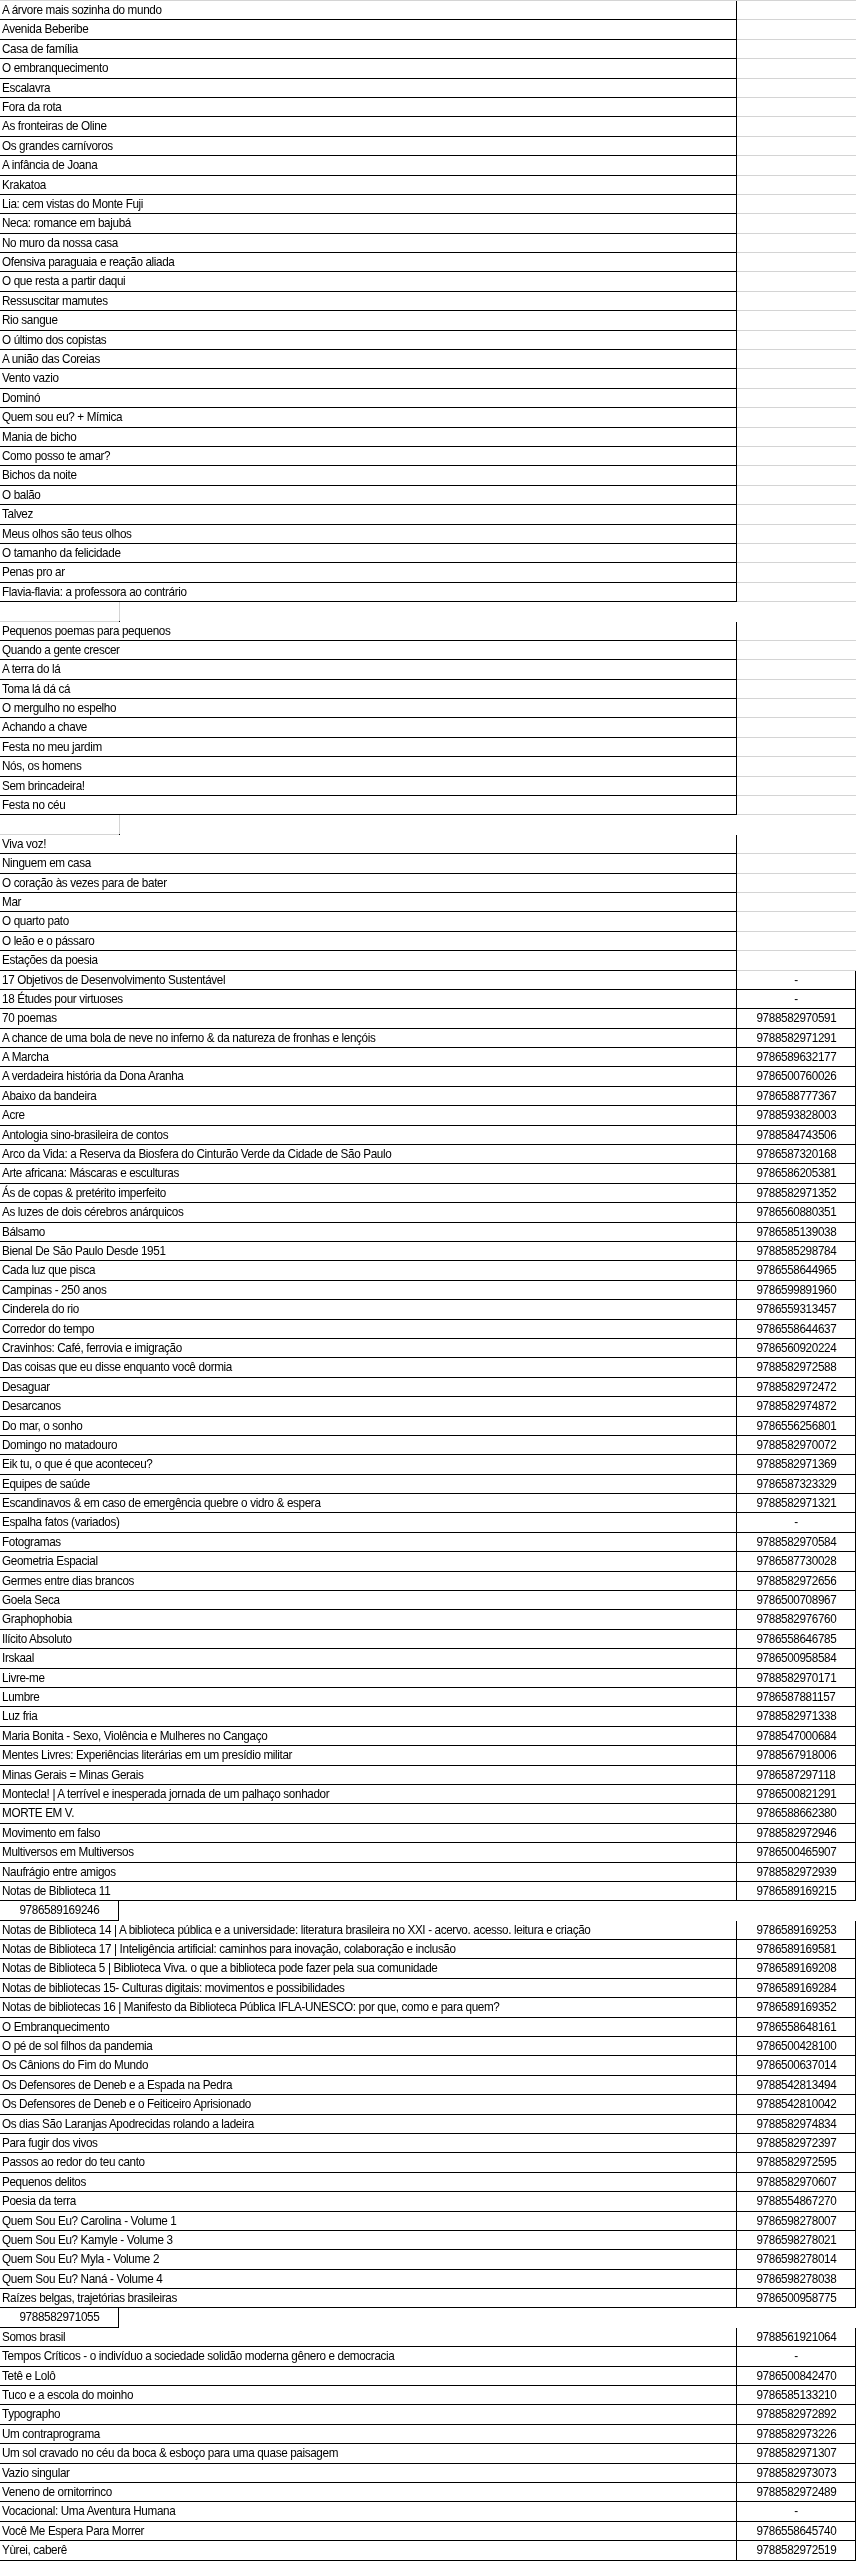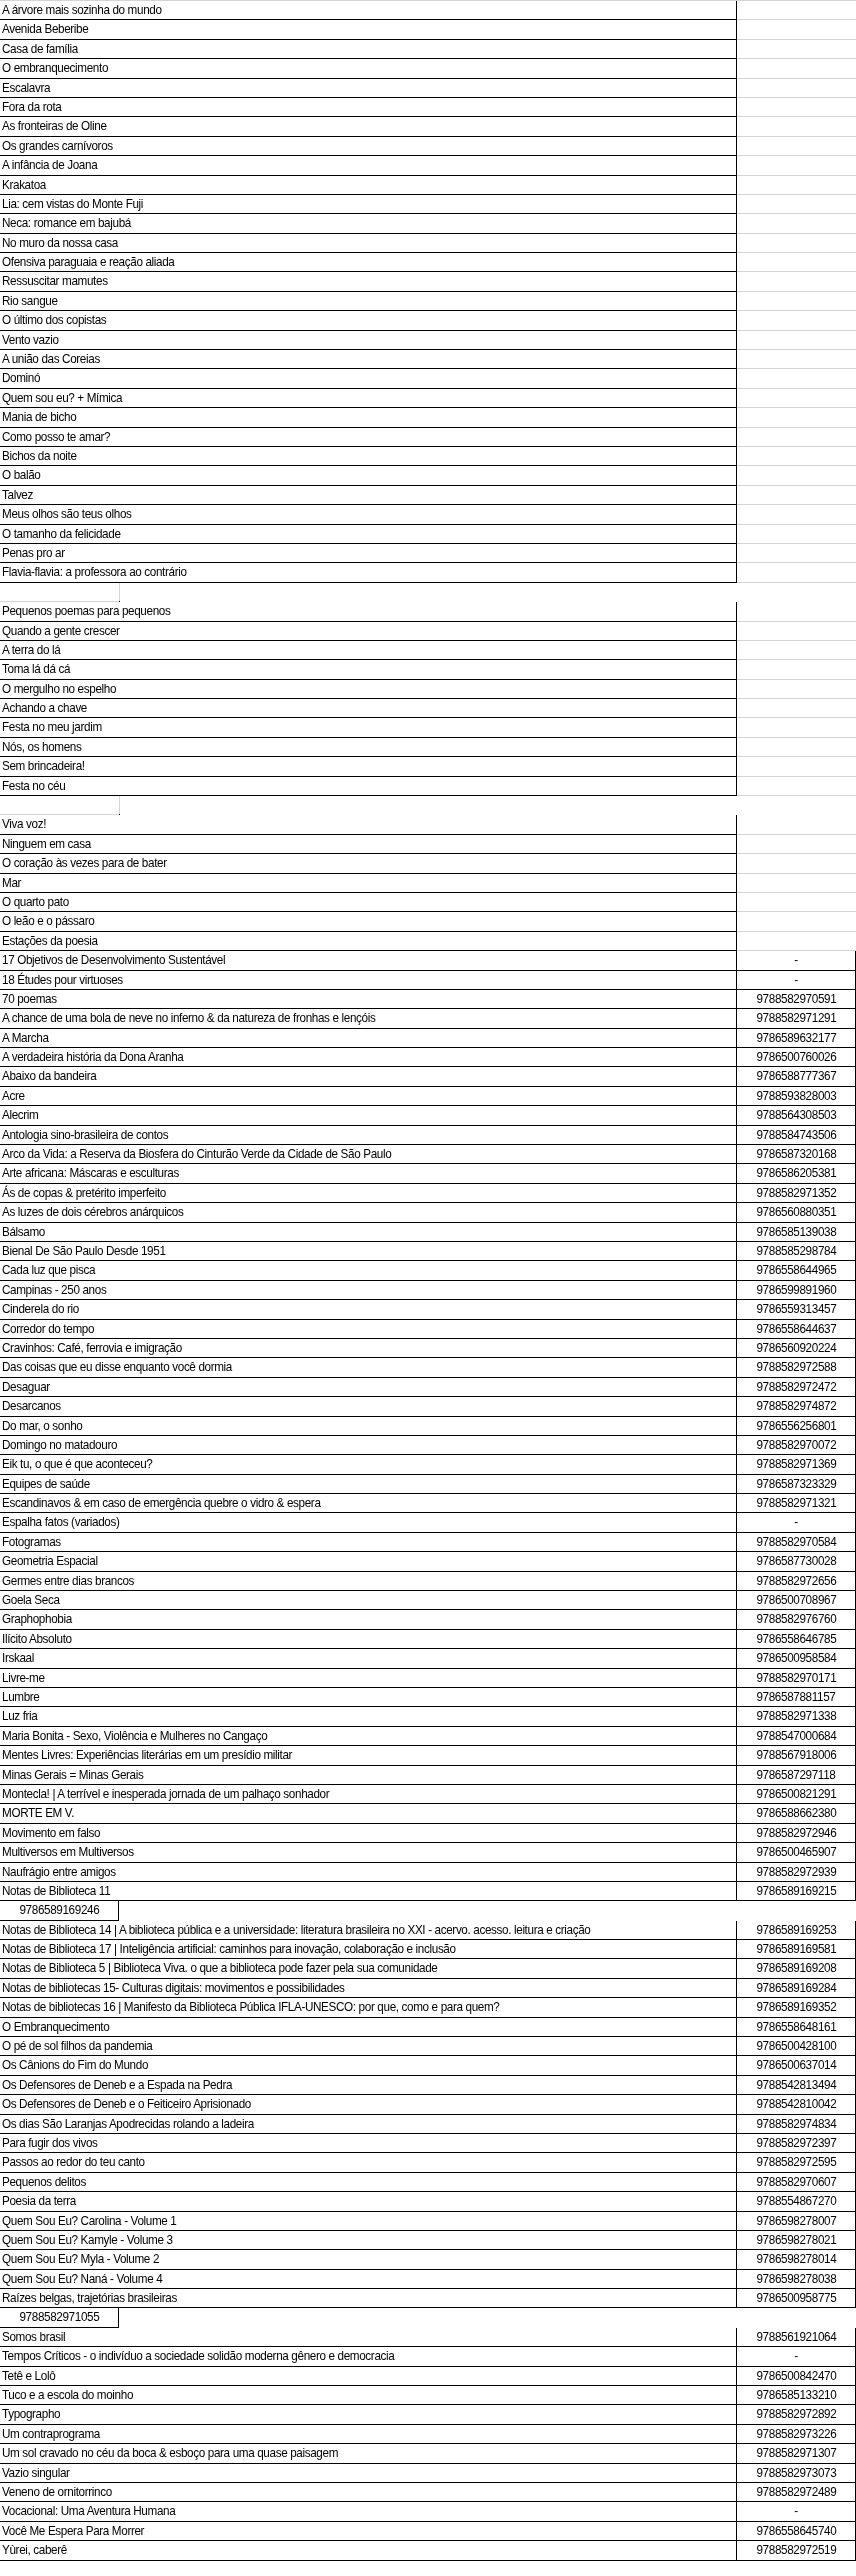--- a/index.html
+++ b/index.html
@@ -85,41 +85,46 @@
       <div class="cell c-title"><span class="title-text">No muro da nossa casa</span></div>
       <div class="cell c-isbn"></div>
       <div class="cell c-rest"></div>
     </div>
     <div class="row">
       <div class="cell c-title"><span class="title-text">Ofensiva paraguaia e reação aliada</span></div>
       <div class="cell c-isbn"></div>
       <div class="cell c-rest"></div>
     </div>
     <div class="row">
+      <div class="cell c-title"><span class="title-text">O que resta a partir daqui</span></div>
+      <div class="cell c-isbn"></div>
+      <div class="cell c-rest"></div>
+    </div>
+    <div class="row">
       <div class="cell c-title"><span class="title-text">Ressuscitar mamutes</span></div>
       <div class="cell c-isbn"></div>
       <div class="cell c-rest"></div>
     </div>
     <div class="row">
       <div class="cell c-title"><span class="title-text">Rio sangue</span></div>
       <div class="cell c-isbn"></div>
       <div class="cell c-rest"></div>
     </div>
     <div class="row">
       <div class="cell c-title"><span class="title-text">O último dos copistas</span></div>
       <div class="cell c-isbn"></div>
       <div class="cell c-rest"></div>
     </div>
     <div class="row">
+      <div class="cell c-title"><span class="title-text">A união das Coreias</span></div>
+      <div class="cell c-isbn"></div>
+      <div class="cell c-rest"></div>
+    </div>
+    <div class="row">
       <div class="cell c-title"><span class="title-text">Vento vazio</span></div>
-      <div class="cell c-isbn"></div>
-      <div class="cell c-rest"></div>
-    </div>
-    <div class="row">
-      <div class="cell c-title"><span class="title-text">A união das Coreias</span></div>
       <div class="cell c-isbn"></div>
       <div class="cell c-rest"></div>
     </div>
     <div class="row">
       <div class="cell c-title"><span class="title-text">Dominó</span></div>
       <div class="cell c-isbn"></div>
       <div class="cell c-rest"></div>
     </div>
     <div class="row">
       <div class="cell c-title"><span class="title-text">Quem sou eu? + Mímica</span></div>
@@ -295,25 +300,20 @@
       <div class="cell c-rest"></div>
     </div>
     <div class="row has-isbn">
       <div class="cell c-title"><span class="title-text">Abaixo da bandeira</span></div>
       <div class="cell c-isbn"><span class="isbn-text">9786588777367</span></div>
       <div class="cell c-rest"></div>
     </div>
     <div class="row has-isbn">
       <div class="cell c-title"><span class="title-text">Acre</span></div>
       <div class="cell c-isbn"><span class="isbn-text">9788593828003</span></div>
-      <div class="cell c-rest"></div>
-    </div>
-    <div class="row has-isbn">
-      <div class="cell c-title"><span class="title-text">Alecrim</span></div>
-      <div class="cell c-isbn"><span class="isbn-text">9788564308503</span></div>
       <div class="cell c-rest"></div>
     </div>
     <div class="row has-isbn">
       <div class="cell c-title"><span class="title-text">Antologia sino-brasileira de contos</span></div>
       <div class="cell c-isbn"><span class="isbn-text">9788584743506</span></div>
       <div class="cell c-rest"></div>
     </div>
     <div class="row has-isbn">
       <div class="cell c-title"><span class="title-text">Arco da Vida: a Reserva da Biosfera do Cinturão Verde da Cidade de São Paulo</span></div>
       <div class="cell c-isbn"><span class="isbn-text">9786587320168</span></div>

